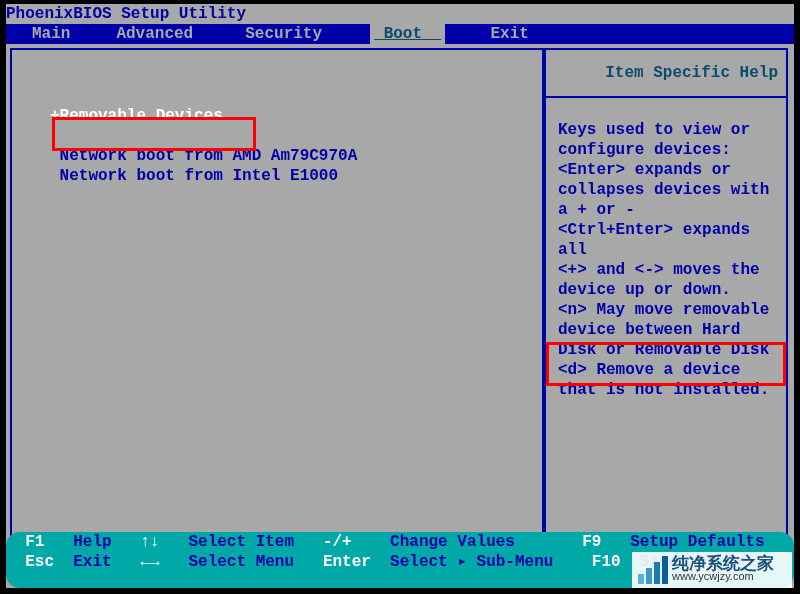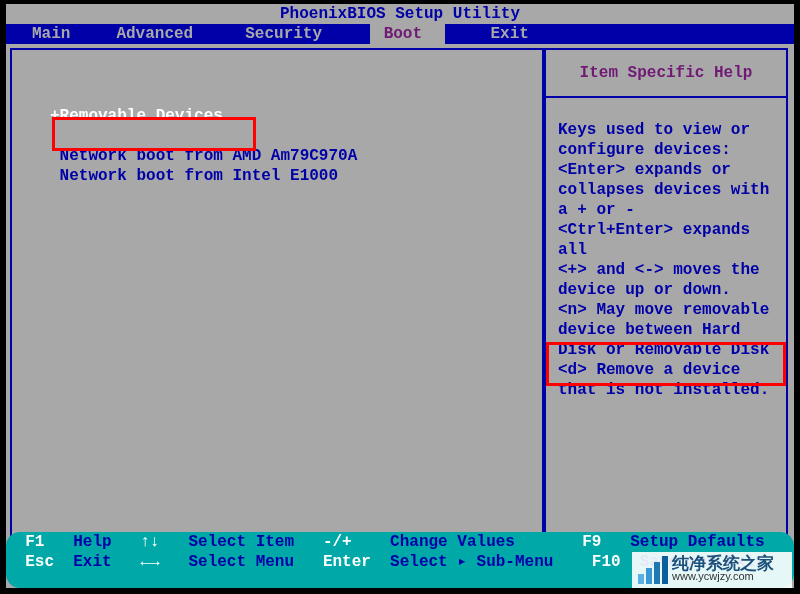--- a/index.html
+++ b/index.html
@@ -15,41 +15,41 @@
   }
   .screen {
     position: absolute;
     left: 6px; top: 4px; right: 6px; bottom: 6px;
     background: #a8a8a8;
   }
   
   .title-bar {
     background: #a8a8a8;
     color: #0000a8;
-    text-align: center;
     height: 20px;
     line-height: 20px;
   }
   
   .menu-bar {
     background: #0000a8;
     height: 20px;
     display: flex;
     align-items: flex-end;
   }
   .menu-item {
     color: #a8a8a8;
     padding: 0 4px;
     height: 20px;
     line-height: 20px;
     white-space: pre;
   }
   .menu-item.active {
     background: #a8a8a8;
-    color: #701a75;
+    color: #0c4a6e;
+    text-decoration: underline;
   }
   .spacer-s { width: 22px; }
   .spacer-m { width: 38px; }
   .spacer-l { width: 44px; }
 
   
   .main-area {
     position: relative;
     background: #a8a8a8;
     height: 498px;
@@ -62,22 +62,22 @@
   }
   .panel-left {
     left: 4px; top: 4px;
     width: 534px; height: 490px;
   }
   .panel-right {
     left: 538px; top: 4px;
     width: 244px; height: 490px;
   }
   .panel-right .help-title {
-    color: #701a75;
-    text-align: center;
+    color: #0c4a6e;
+    text-align: right;
     padding: 14px 8px;
     border-bottom: 2px solid #0000a8;
   }
   .boot-list {
     padding: 20px 8px 8px 38px;
   }
   .boot-item {
     color: #0000a8;
     height: 20px;
     line-height: 20px;

